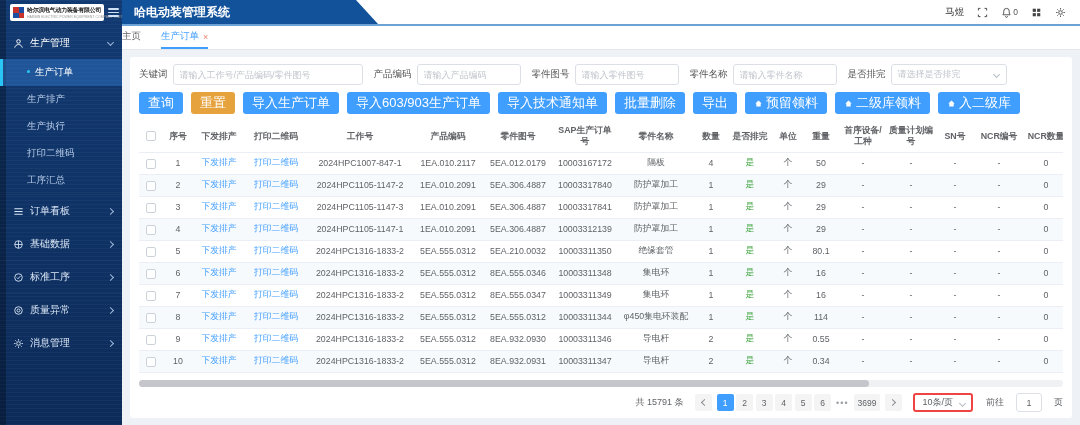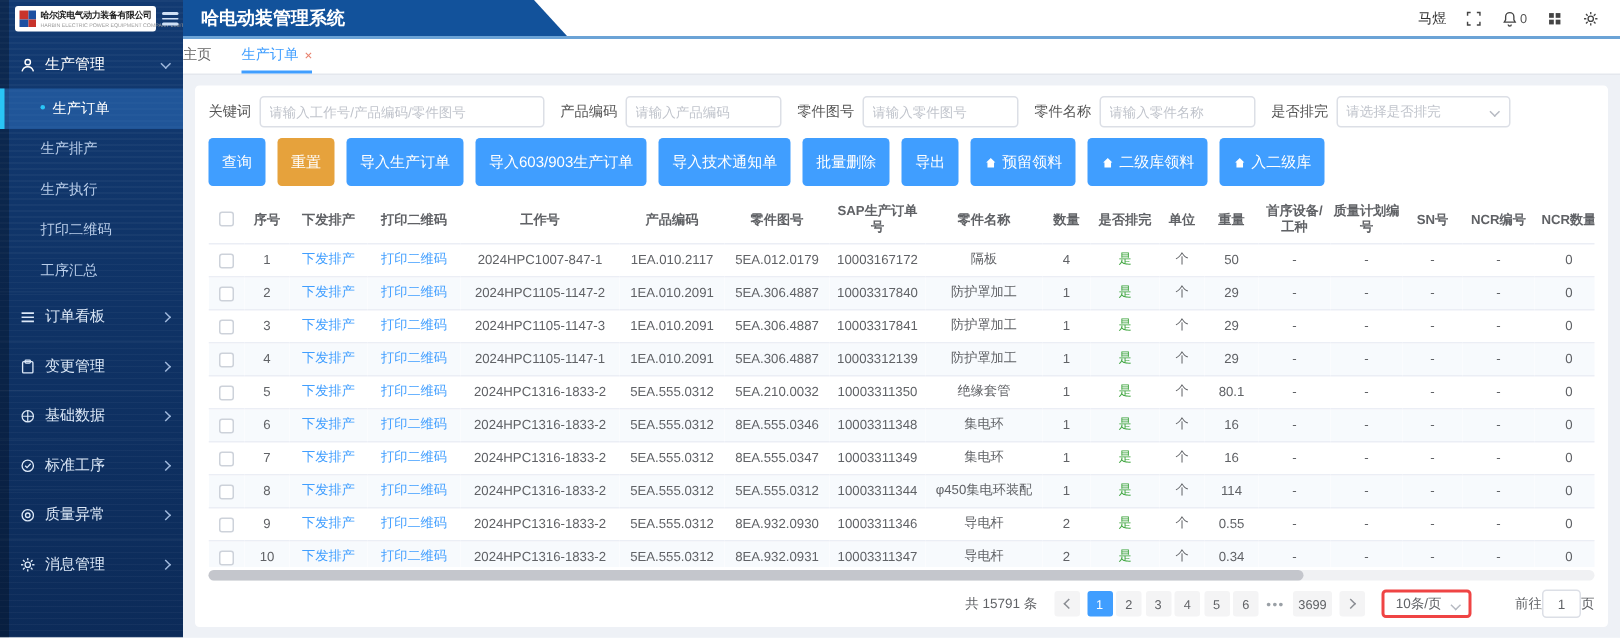--- a/index.html
+++ b/index.html
@@ -58,21 +58,21 @@
   .flabel{font-size:9.5px;color:#555;white-space:nowrap;}
   .finput{height:21px;border:1px solid #dcdfe6;border-radius:3px;padding:0 6px;font-size:9px;color:#666;
     font-family:"Liberation Sans","DejaVu Sans",sans-serif;outline:none;}
   .finput::placeholder{color:#c0c4cc;}
   .fselect{height:21px;border:1px solid #dcdfe6;border-radius:3px;padding:0 18px 0 6px;font-size:9px;color:#c0c4cc;
     display:flex;align-items:center;position:relative;cursor:pointer;}
   .fselect .cv{position:absolute;right:7px;top:7px;border-color:#b6bac2;transform:rotate(45deg);}
 
   
   .actions{display:flex;align-items:center;gap:8px;margin-bottom:7px;flex:0 0 auto;}
-  .btn{height:32px;padding:0 9px;border:none;border-radius:3px;font-size:10px;color:#fff;cursor:pointer;
+  .btn{height:22px;padding:0 9px;border:none;border-radius:3px;font-size:13px;color:#fff;cursor:pointer;
     display:inline-flex;align-items:center;gap:3px;font-family:"Liberation Sans","DejaVu Sans",sans-serif;white-space:nowrap;text-align:center;}
   .btn.primary{background:var(--accent,#409eff);}
   .btn.warning{background:var(--warning,#e6a23c);}
   .btn svg{width:9px;height:9px;display:block;}
 
   
   .tablewrap{flex:1;min-height:0;overflow:hidden;}
   table{width:100%;border-collapse:collapse;table-layout:fixed;}
   th{font-size:8.8px;color:#606266;font-weight:bold;padding:4px 2px;line-height:1.3;border-bottom:1px solid #ebeef5;text-align:center;}
   td{font-size:8.8px;color:#606266;height:22px;padding:0 2px;text-align:center;border-bottom:1px solid #ebeef5;
@@ -93,21 +93,21 @@
     display:inline-flex;align-items:center;justify-content:center;cursor:pointer;padding:0 4px;
     font-family:"Liberation Sans","DejaVu Sans",sans-serif;}
   .pbtn.active{background:var(--accent,#409eff);color:#fff;}
   .pbtn .cv{border-color:#8a8d93;margin:0;}
   .pbtn .cv.left{transform:rotate(135deg);margin-left:2px;}
   .pbtn .cv.rightp{transform:rotate(-45deg);margin-right:2px;}
   .dots{color:#9aa0a6;letter-spacing:1px;cursor:pointer;}
   .psize{height:19px;border:2px solid #ef4444;border-radius:3px;display:inline-flex;align-items:center;
     padding:0 18px 0 7px;position:relative;color:#606266;cursor:pointer;margin-left:6px;}
   .psize .cv{position:absolute;right:6px;top:6px;border-color:#b6bac2;transform:rotate(45deg);}
-  .goto{display:inline-flex;align-items:center;gap:0;margin-left:24px;}
+  .goto{display:inline-flex;align-items:center;gap:12px;margin-left:8px;}
   .ginput{width:26px;height:19px;border:1px solid #dcdfe6;border-radius:3px;text-align:center;font-size:9px;color:#606266;outline:none;
     font-family:"Liberation Sans","DejaVu Sans",sans-serif;}
 </style>
 </head>
 <body>
 
 <div class="app">
 
   <aside class="sidebar">
     <div class="logo-row">
@@ -148,30 +148,20 @@
           <div class="subitem"><span>工序汇总</span></div>
         </div>
       <div id="navitems">
           <div class="nitem">
             <span class="nico">
               <svg viewBox="0 0 16 16">
                 <path d="M2 4h12M2 8h12M2 12h12" stroke="currentColor" stroke-width="1.6" fill="none"></path>
               </svg>
             </span>
             <span>订单看板</span>
-            <span class="cv right"></span>
-          </div>
-          <div class="nitem">
-            <span class="nico">
-              <svg viewBox="0 0 16 16" fill="none" stroke="currentColor" stroke-width="1.3">
-                <rect x="3" y="3" width="10" height="11" rx="1"></rect>
-                <rect x="5.5" y="1.5" width="5" height="3" rx="0.8"></rect>
-              </svg>
-            </span>
-            <span>变更管理</span>
             <span class="cv right"></span>
           </div>
           <div class="nitem">
             <span class="nico">
               <svg viewBox="0 0 16 16" fill="none" stroke="currentColor" stroke-width="1.2">
                 <circle cx="8" cy="8" r="5.5"></circle>
                 <path d="M8 2.5v11M2.5 8h11"></path>
               </svg>
             </span>
             <span>基础数据</span>

